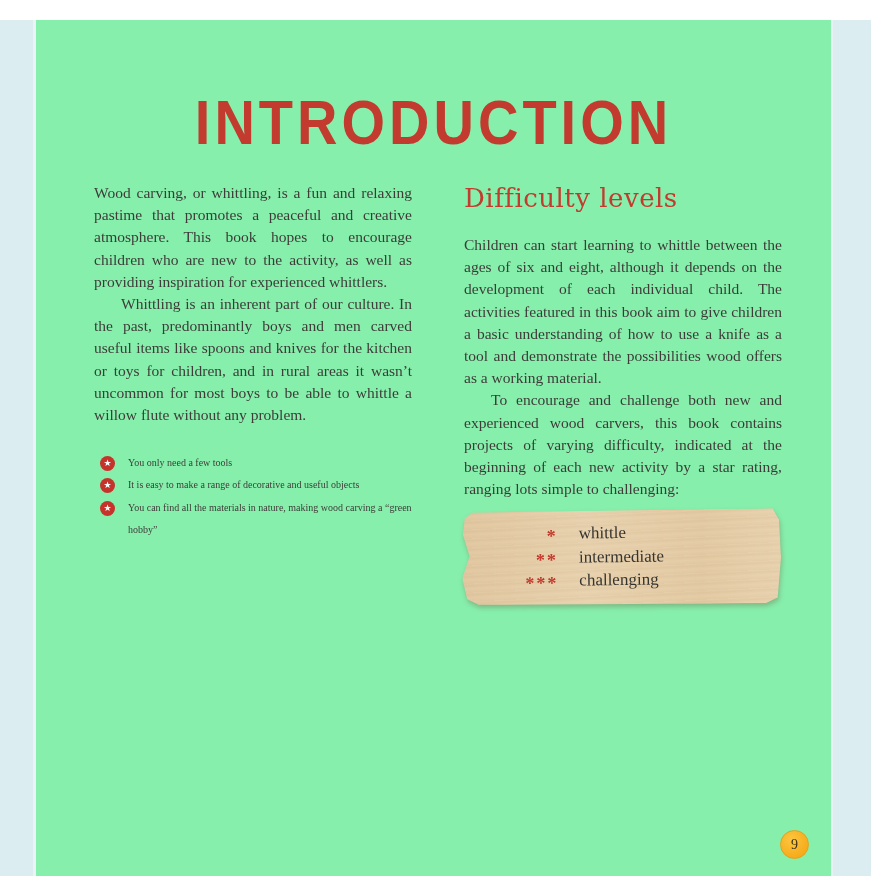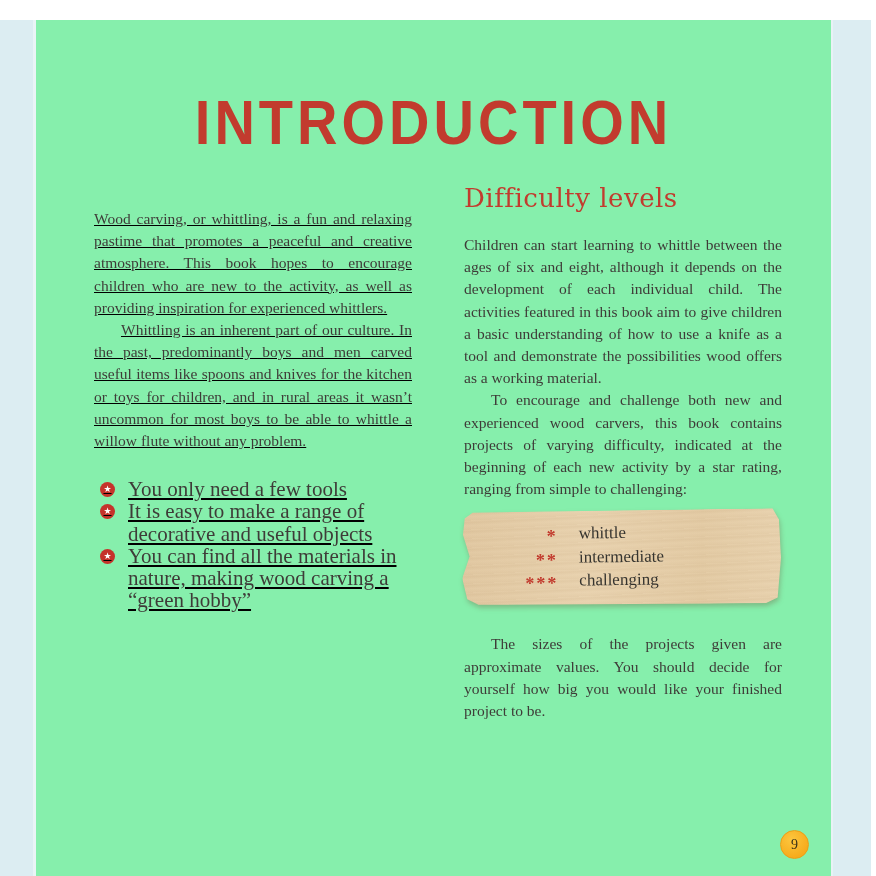--- a/index.html
+++ b/index.html
@@ -28,21 +28,21 @@
     position: absolute; top: 66px; left: 36px; right: 40px;
     text-align: center;
     font-family: "Liberation Sans", sans-serif;
     font-weight: 800;
     font-size: 56px;
     letter-spacing: 4px;
     color: #c23b2e;
     transform: scaleY(1.12);
     transform-origin: top center;
   }
-  .col-left  { position: absolute; left: 94px;  top: 188px; width: 318px; text-decoration: underline; }
+  .col-left  { position: absolute; left: 94px;  top: 162px; width: 318px; }
   .col-right { position: absolute; left: 464px; top: 163px; width: 318px; }
 
   p.body-text {
     margin: 0;
     font-size: 15.5px;
     line-height: 22.2px;
     color: #3e3c38;
     text-align: justify;
   }
   p.indent { text-indent: 27px; }
@@ -72,21 +72,21 @@
     margin: 4px 13px 0 0;
     border-radius: 50%;
     background: #c5332b;
     color: #ffffff;
     font-size: 9px;
     line-height: 15px;
     text-align: center;
     font-family: "DejaVu Sans", sans-serif;
   }
   .bullet-text {
-    font-size: 21px;
+    font-size: 10px;
     line-height: 22.2px;
     color: #3e3c38;
   }
 
   
   .plank-wrap {
     margin: 10px 0 28px -2px;
     filter: drop-shadow(1px 3px 2.5px rgba(110, 90, 60, 0.35));
   }
   .plank {
@@ -166,40 +166,39 @@
         <span class="bullet-icon">★</span>
         <span class="bullet-text">You can find all the materials in nature, making wood carving a “green hobby”</span>
       </li>
     </ul>
   </div>
 
   <div class="col-right">
     <h2 class="section-heading">Difficulty levels</h2>
 
     <p class="body-text">Children can start learning to whittle between the ages of six and eight, although it depends on the development of each individual child. The activities featured in this book aim to give children a basic understanding of how to use a knife as a tool and demonstrate the possibilities wood offers as a working material.</p>
-    <p class="body-text indent">To encourage and challenge both new and experienced wood carvers, this book contains projects of varying difficulty, indicated at the beginning of each new activity by a star rating, ranging from simple to challenging:</p>
+    <p class="body-text indent">To encourage and challenge both new and experienced wood carvers, this book contains projects of varying difficulty, indicated at the beginning of each new activity by a star rating, ranging lots simple to challenging:</p>
 
     <div class="plank-wrap">
       <div class="plank">
         <div class="plank-row">
           <span class="plank-stars">*</span>
           <span class="plank-label">whittle</span>
         </div>
         <div class="plank-row">
           <span class="plank-stars">**</span>
           <span class="plank-label">intermediate</span>
         </div>
         <div class="plank-row">
           <span class="plank-stars">***</span>
           <span class="plank-label">challenging</span>
         </div>
       </div>
     </div>
 
 
-    <p class="body-text indent">The sizes of the projects given are approximate values. You should decide for yourself how big you would like your finished project to be.</p>
   </div>
 
   <div class="page-badge">
     <span>9</span>
   </div>
 
 </div>
 
 </body></html>

